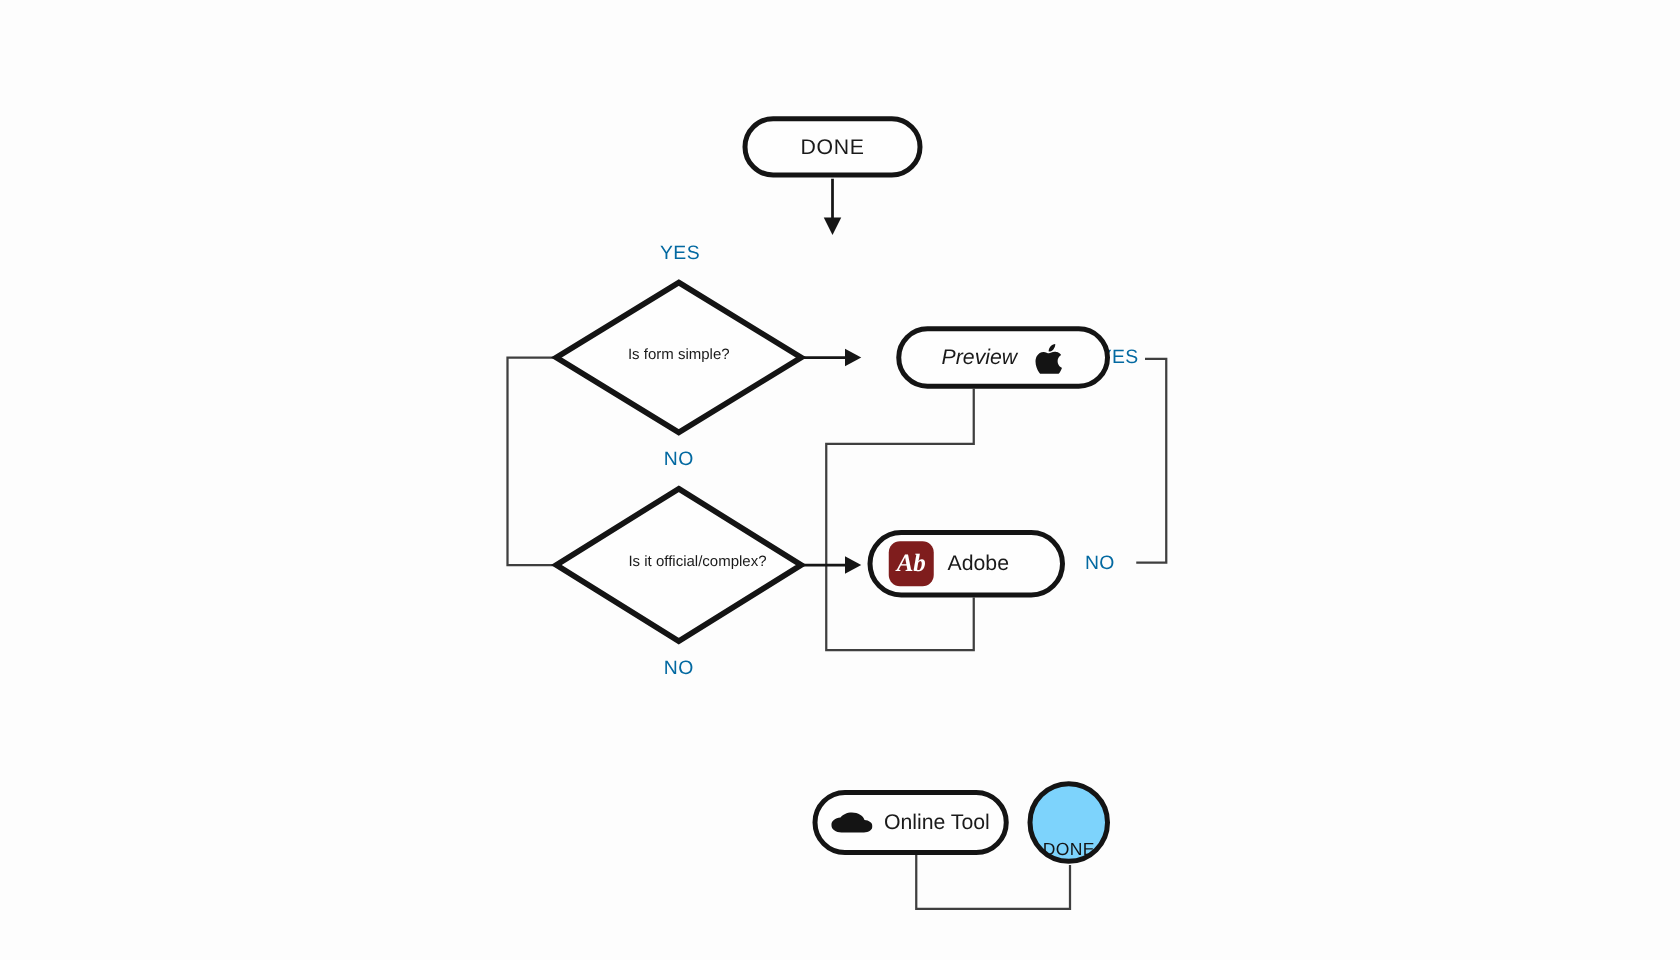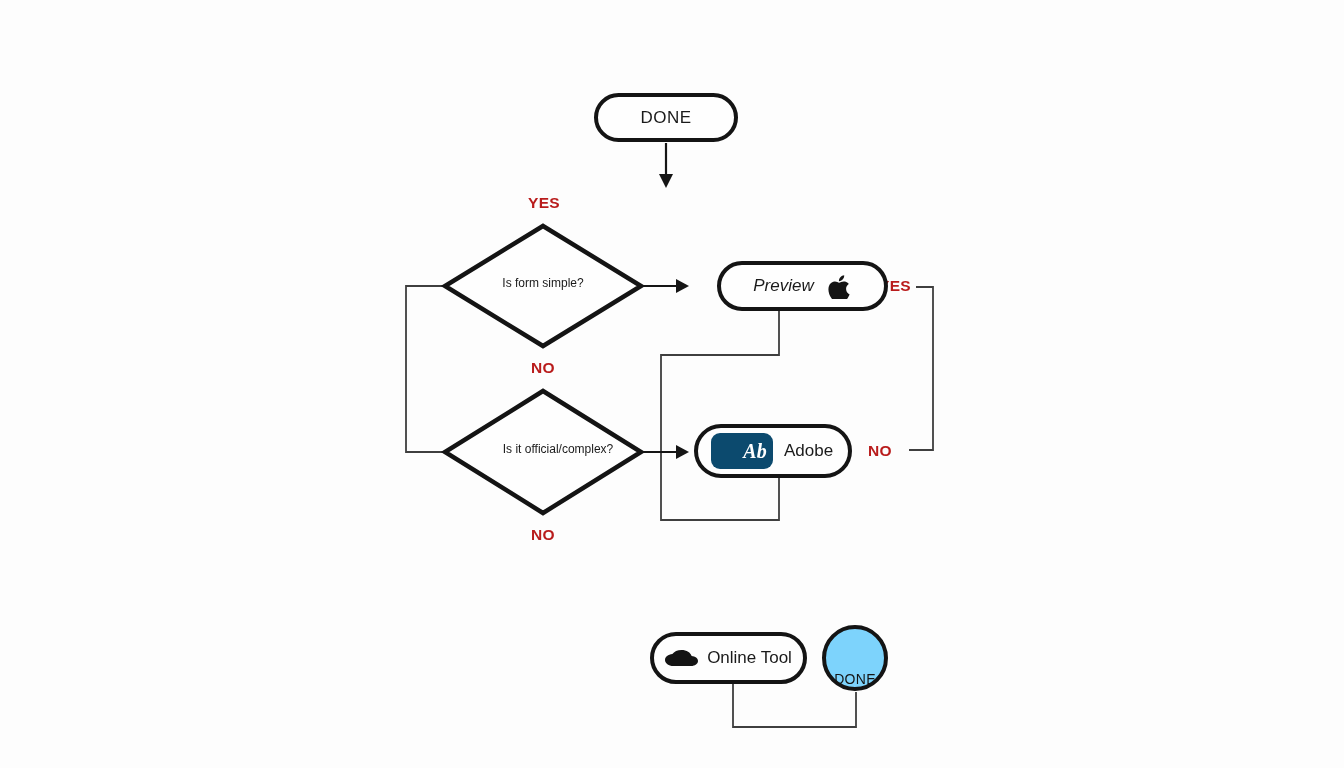--- a/index.html
+++ b/index.html
@@ -58,42 +58,41 @@
     text-align: center;
     font-size: 12px;
     font-weight: 500;
     color: #1a1a1a;
   }
   .q1-text { left: 443px; top: 276px; width: 200px; }
   .q2-text { left: 448px; top: 442px; width: 220px; }
   .branch-label {
     position: absolute;
     font-size: 15.5px;
-    font-weight: 700;
-    color: #b91c1c;
+    font-weight: 400;
+    color: #0369a1;
     letter-spacing: 0.3px;
   }
   .lbl-center { width: 80px; text-align: center; }
   .lbl-q1-yes { left: 504px; top: 194px; }
   .lbl-q1-no  { left: 503px; top: 359px; }
   .lbl-q2-no  { left: 503px; top: 526px; }
   .lbl-prev-yes { left: 879px; top: 277px; }
   .lbl-adobe-no { left: 868px; top: 442px; }
   .adobe-badge {
     width: 36px; height: 36px;
-    background: #0c4a6e;
+    background: #7f1d1d;
     border-radius: 9px;
     display: flex; align-items: center; justify-content: center;
     color: #ffffff;
     font-family: "Liberation Serif", serif;
     font-style: italic;
     font-weight: 700;
     font-size: 20px;
     flex: 0 0 auto;
-    padding-left: 26px;
   }
   .icon-svg { flex: 0 0 auto; display: block; }
 </style>
 </head>
 <body>
 
 <div class="stage">
 
 
   <svg class="wires" width="1344" height="768" viewBox="0 0 1344 768">

